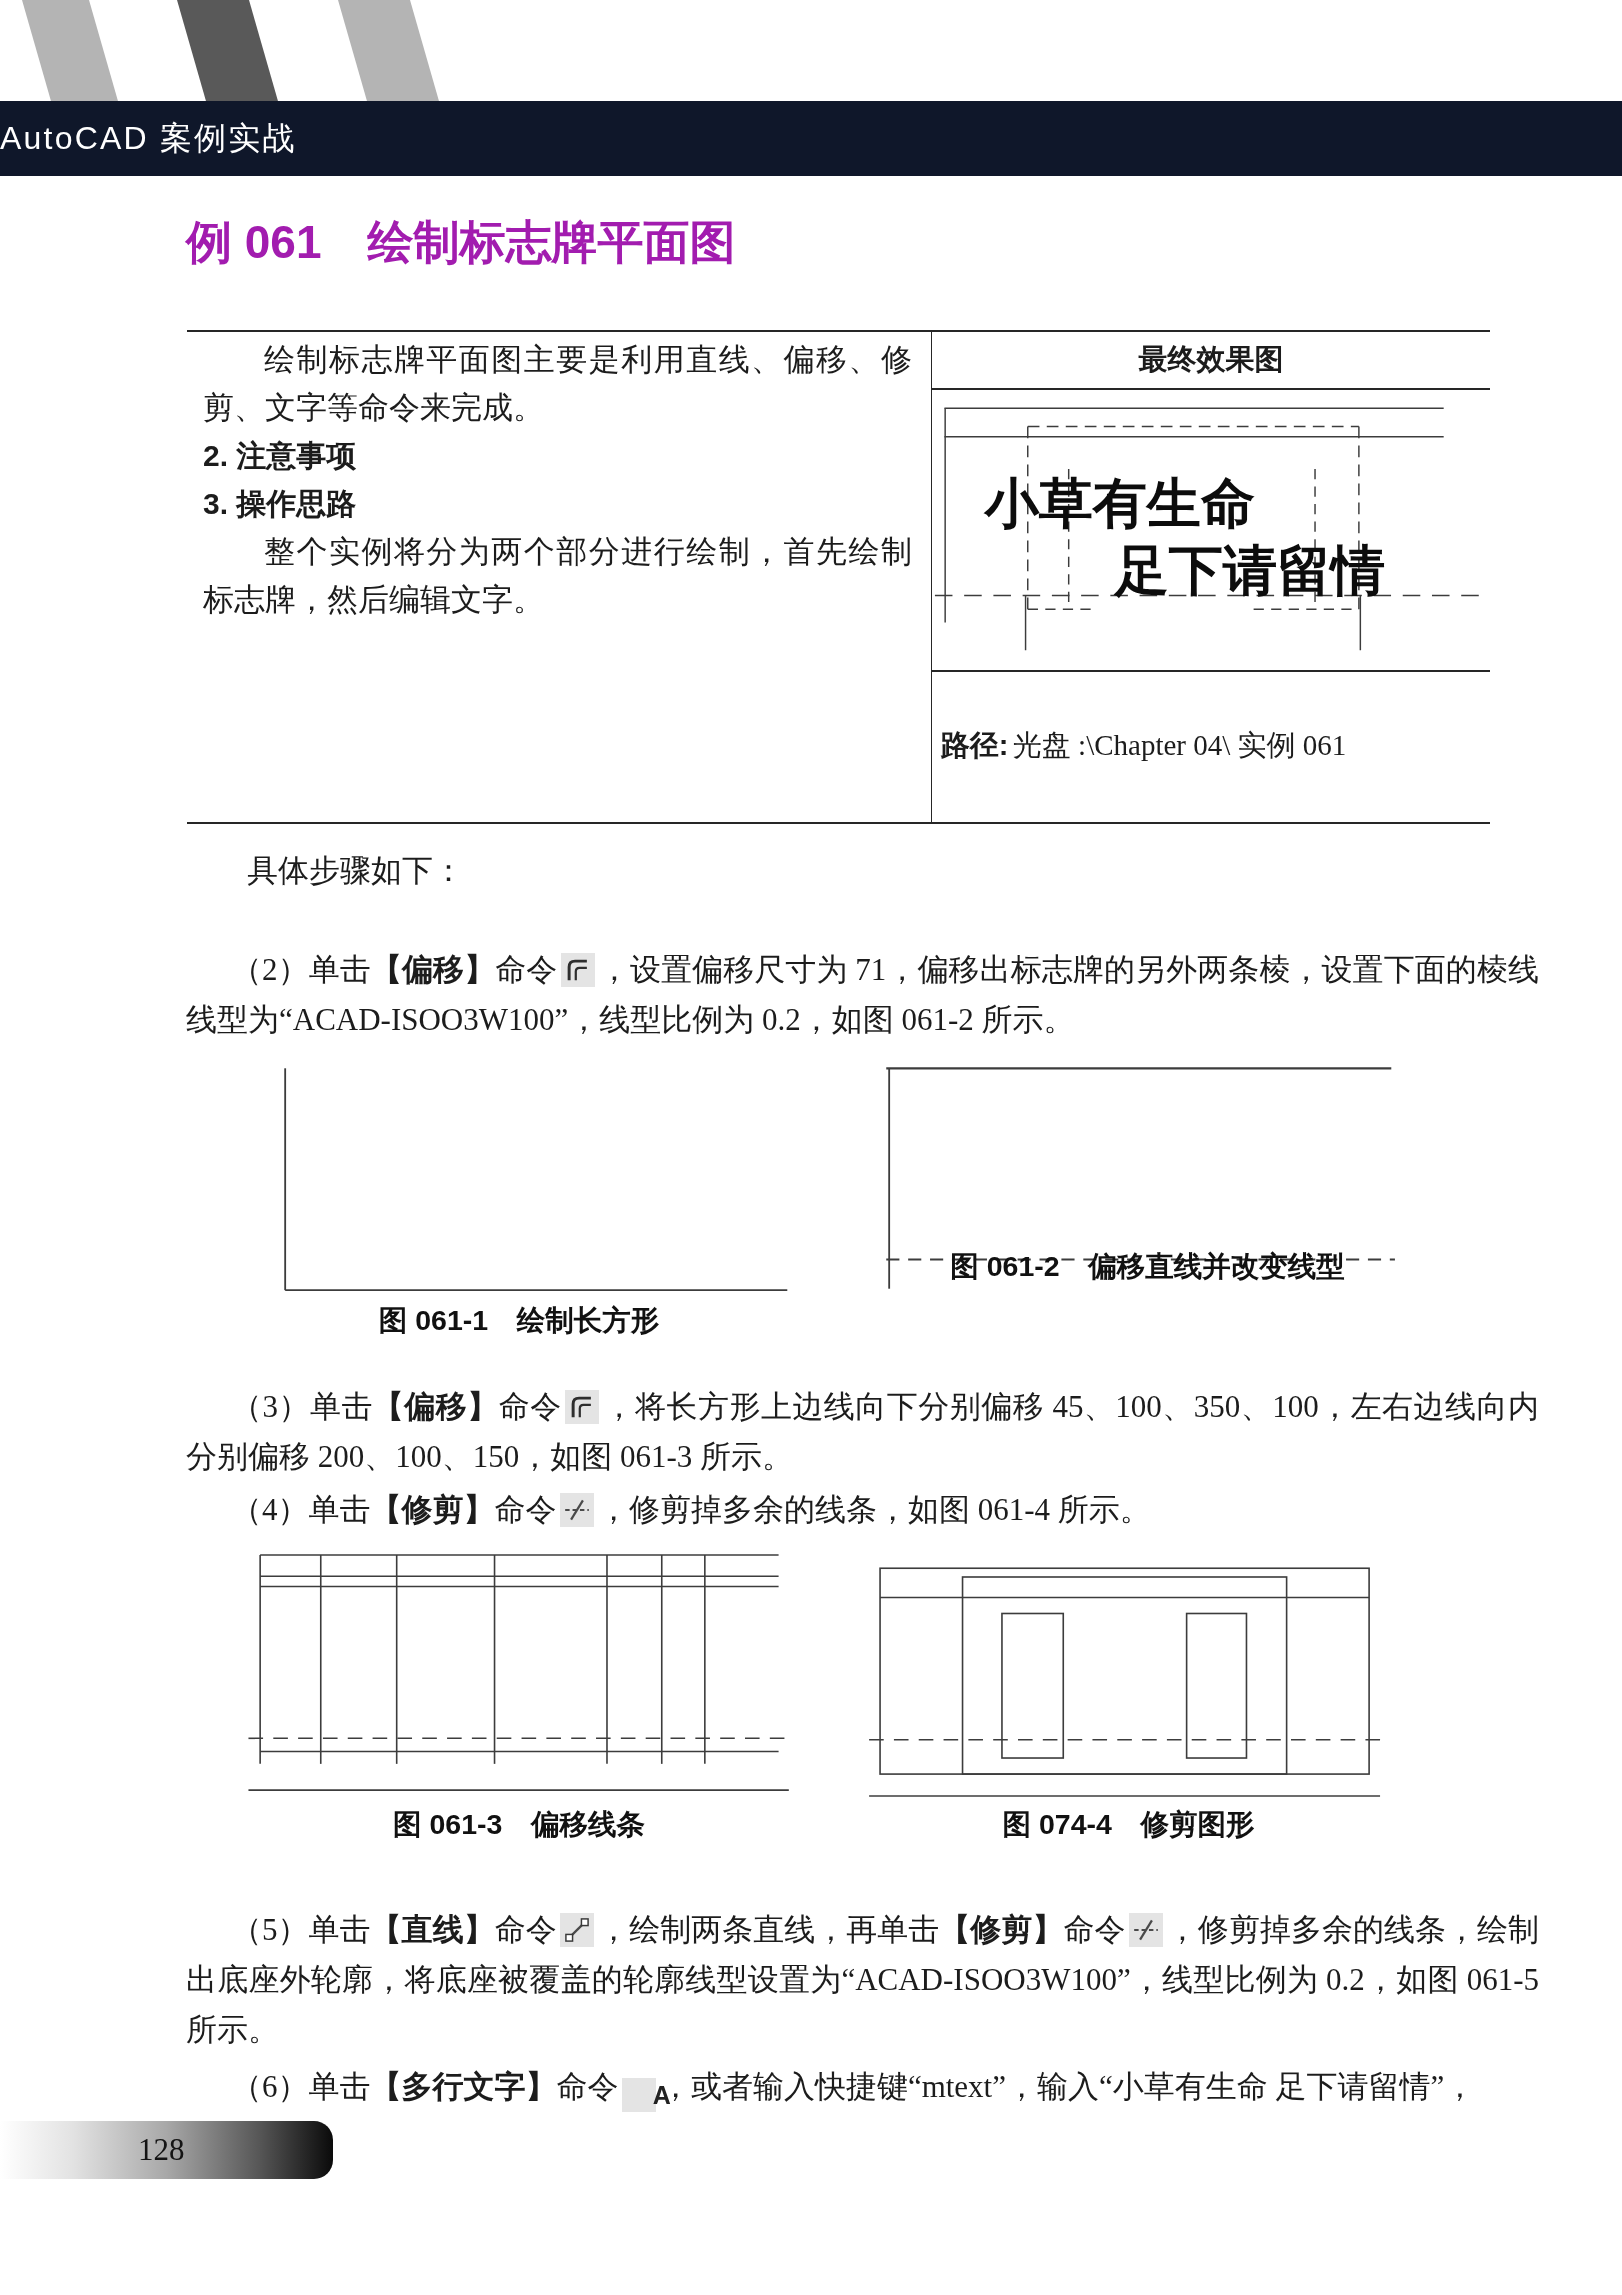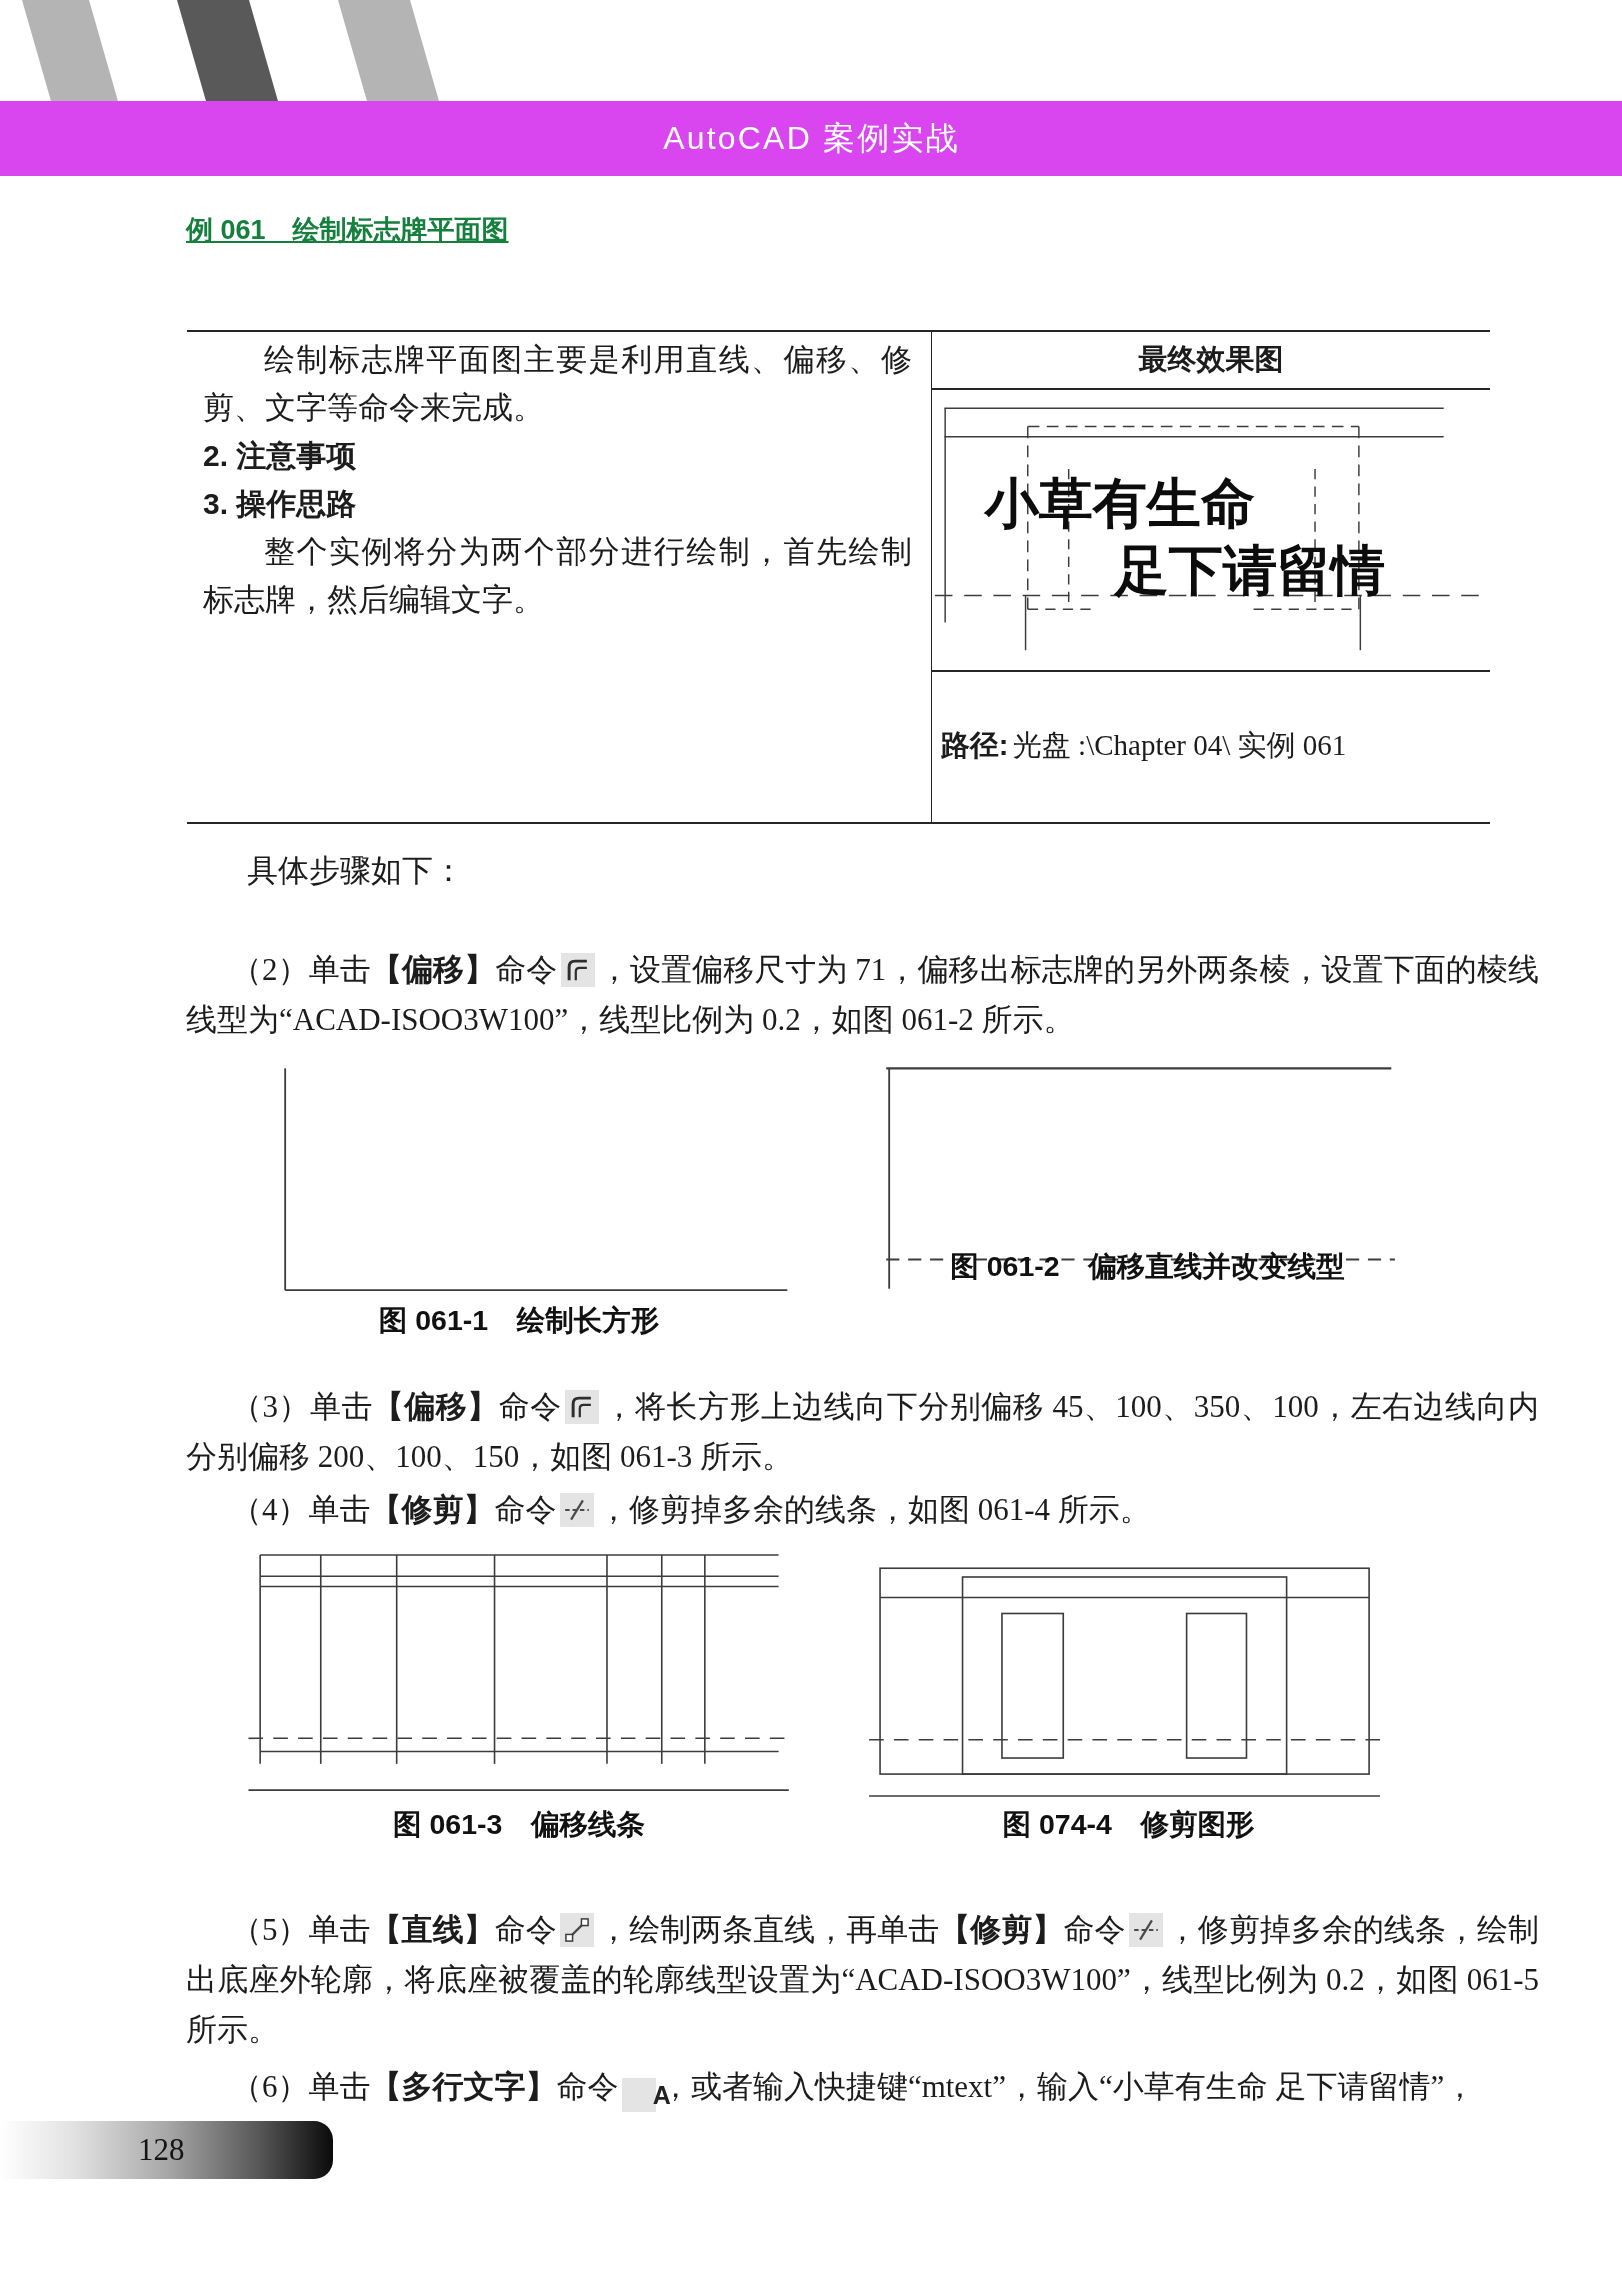--- a/index.html
+++ b/index.html
@@ -7,28 +7,28 @@
     position:relative;width:1623px;height:2295px;background:#ffffff;
     font-family:"Liberation Serif","DejaVu Serif",serif;color:#1c1c1c;
     overflow:hidden;margin:0 auto;
   }
   
   .stripe{position:absolute;top:0;height:101px;transform:skewX(16deg);transform-origin:top left;}
   .stripe.s1{left:22px;width:67px;background:#b4b4b4;}
   .stripe.s2{left:177px;width:72px;background:#595959;}
   .stripe.s3{left:338px;width:72px;background:#b4b4b4;}
   
-  .banner{position:absolute;left:0;top:101px;width:1623px;height:75px;background:#d946ef;
-    display:flex;align-items:center;justify-content:center;}
+  .banner{position:absolute;left:0;top:101px;width:1623px;height:75px;background:#0f172a;
+    display:flex;align-items:center;}
   .banner-text{color:#ffffff;font-family:"Liberation Sans","DejaVu Sans",sans-serif;
     font-size:32px;letter-spacing:2.2px;}
   
   .page-title{position:absolute;left:186px;top:212px;
     font-family:"Liberation Sans","DejaVu Sans",sans-serif;font-weight:bold;
-    font-size:27px;color:#15803d;text-decoration:underline;}
+    font-size:46px;color:#a21caf;}
   
   .info-table{position:absolute;left:187px;top:330px;width:1303px;height:490px;
     border-top:2.2px solid #262626;border-bottom:2.2px solid #262626;box-sizing:content-box;}
   .left-cell{position:absolute;left:0;top:0;width:745px;height:100%;
     border-right:1.5px solid #262626;box-sizing:border-box;padding:4.4px 19px 0 16px;}
   .sec-heading{font-family:"Liberation Sans","DejaVu Sans",sans-serif;font-weight:bold;
     font-size:30px;line-height:48px;margin:0;}
   .sec-body{font-size:31px;line-height:48px;text-align:justify;text-indent:61px;margin:0;}
   .right-cell{position:absolute;left:745px;top:0;width:558px;height:100%;}
   .result-header{height:56px;border-bottom:2.2px solid #262626;display:flex;align-items:center;

